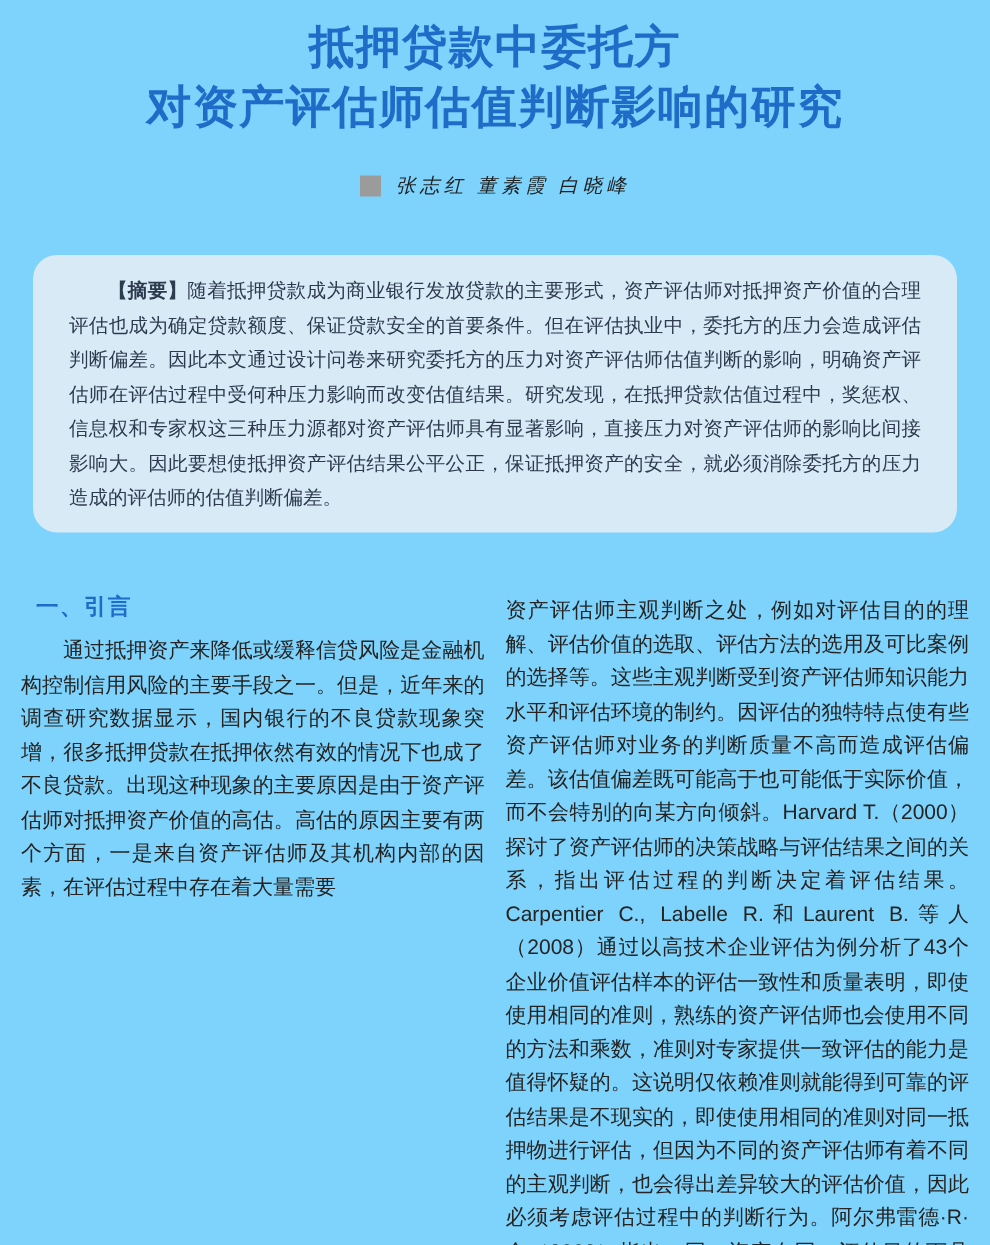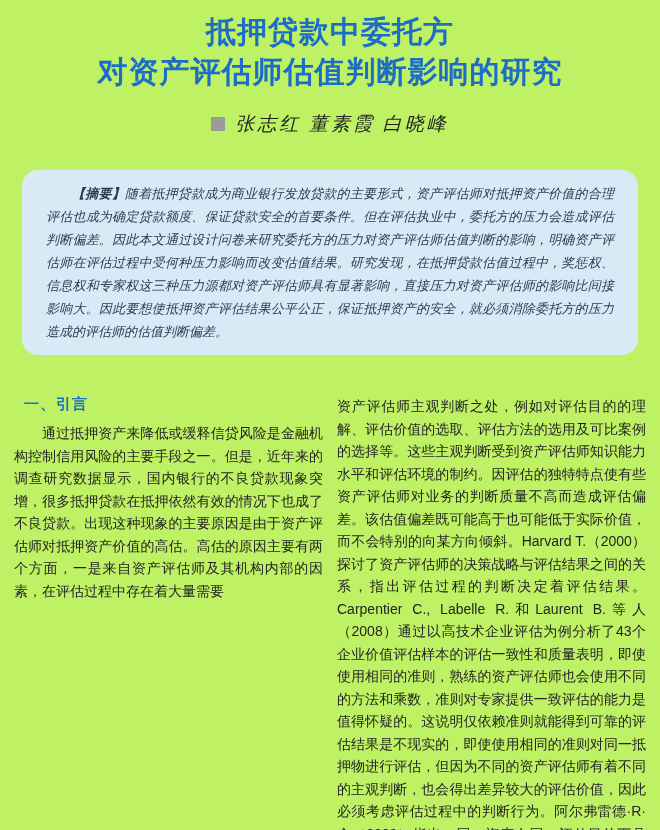--- a/index.html
+++ b/index.html
@@ -11,21 +11,21 @@
     width: 660px;
     height: 830px;
     overflow: hidden;
     font-family: "Liberation Sans", sans-serif;
     color: #242424;
   }
   .page {
     width: 660px;
     height: 830px;
     position: relative;
-    background: #bef264;
+    background: #7dd3fc;
   }
 
   
   .title {
     text-align: center;
     color: #1d6dc8;
     font-family: "Liberation Serif", serif;
     font-weight: bold;
     font-size: 30px;
     line-height: 40px;
@@ -46,36 +46,35 @@
   }
   .author-square {
     width: 14px;
     height: 14px;
     background: #9b9b9b;
     flex: 0 0 auto;
   }
   .authors-names {
     font-family: "Liberation Serif", serif;
     font-style: italic;
-    font-size: 19px;
+    font-size: 13px;
     letter-spacing: 3px;
     color: #1f1f1f;
   }
 
   
   .abstract-box {
     margin: 36px 22px 0 22px;
     background: #d9eaf7;
     border-radius: 16px;
     padding: 12px 24px 12px 24px;
   }
   .abstract-para {
     margin: 0;
     font-family: "Liberation Serif", serif;
-    font-style: italic;
     font-size: 13px;
     line-height: 23px;
     color: #2e3b4e;
     text-align: justify;
     text-indent: 2em;
   }
   .abstract-label { font-weight: bold; }
 
   
   .columns {

